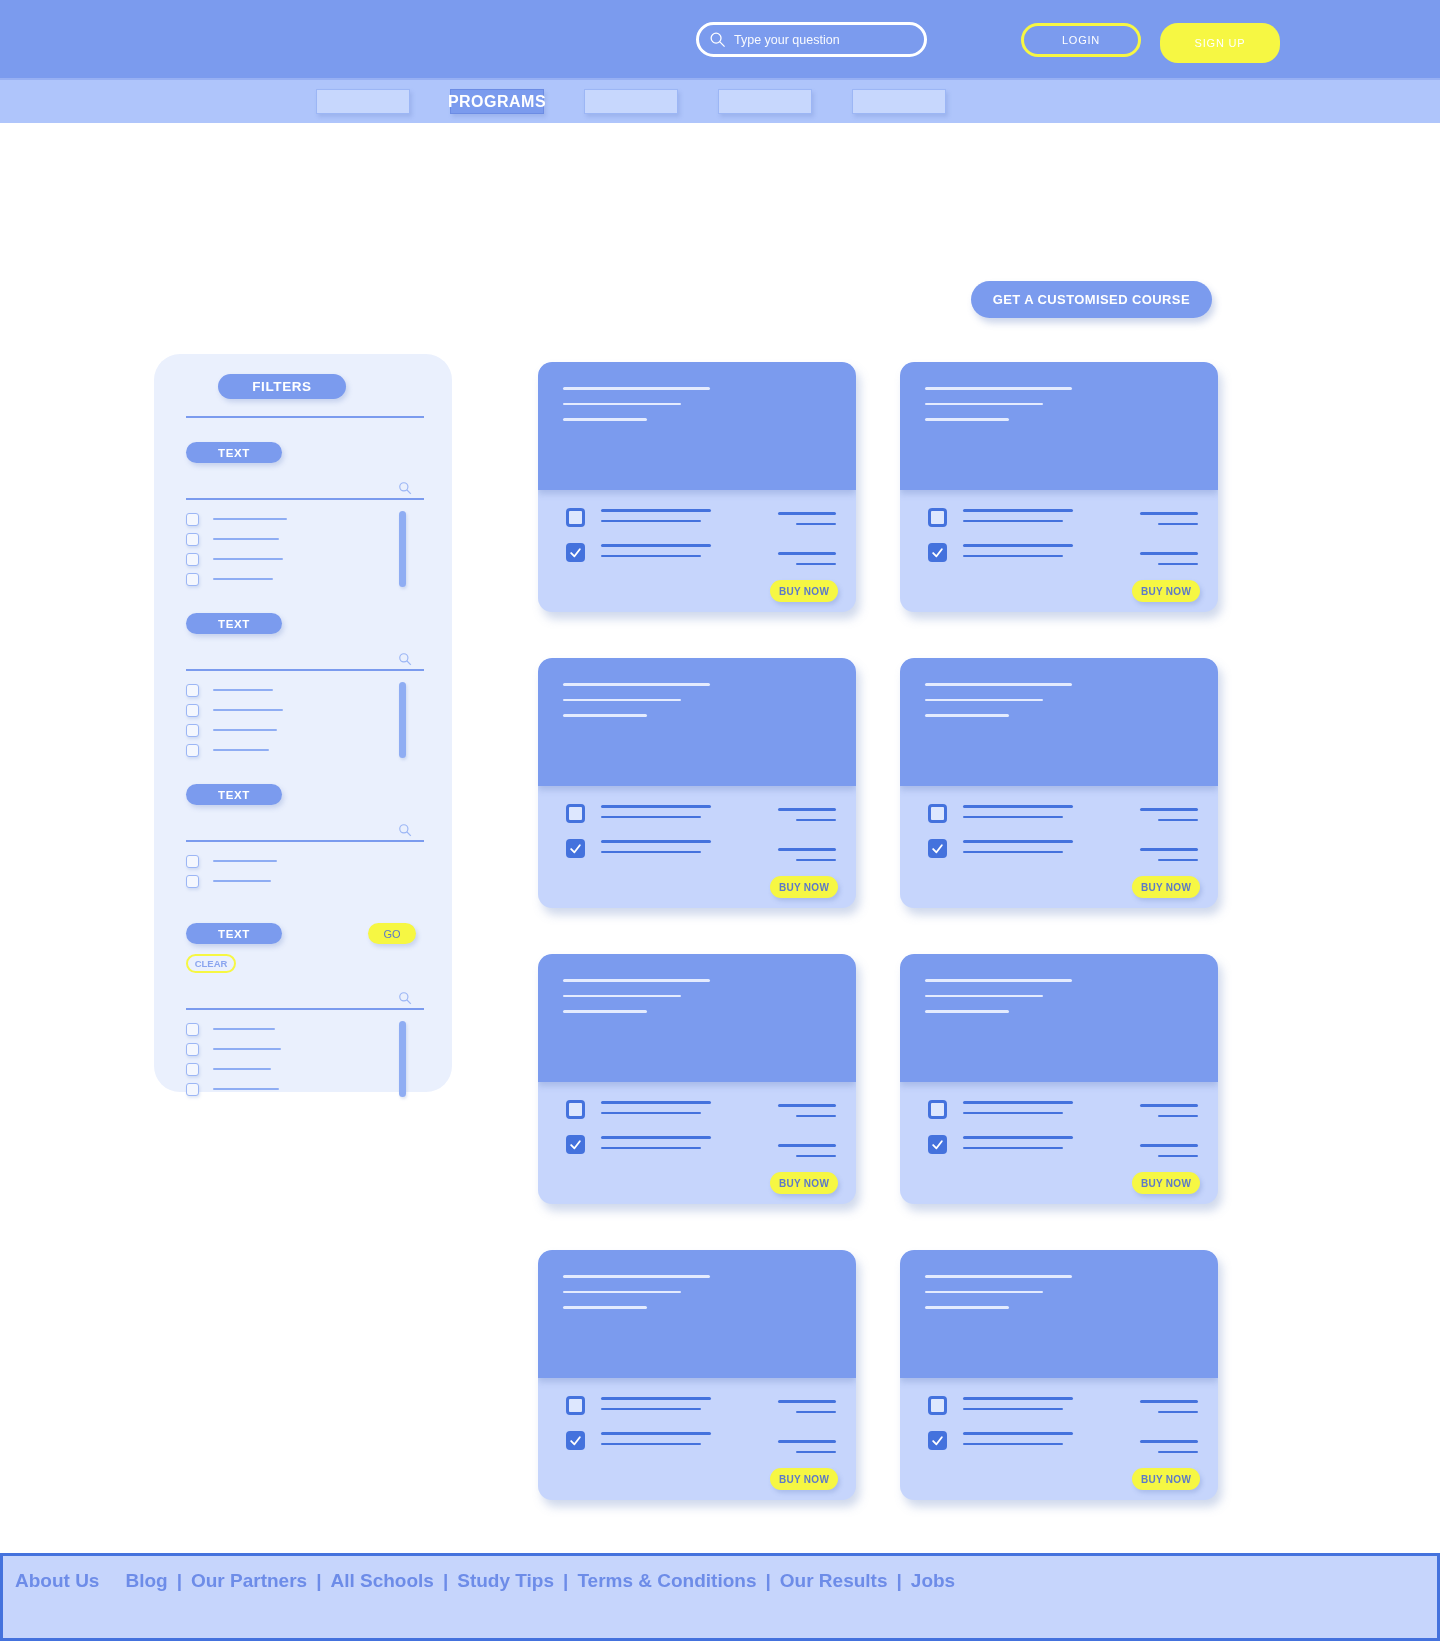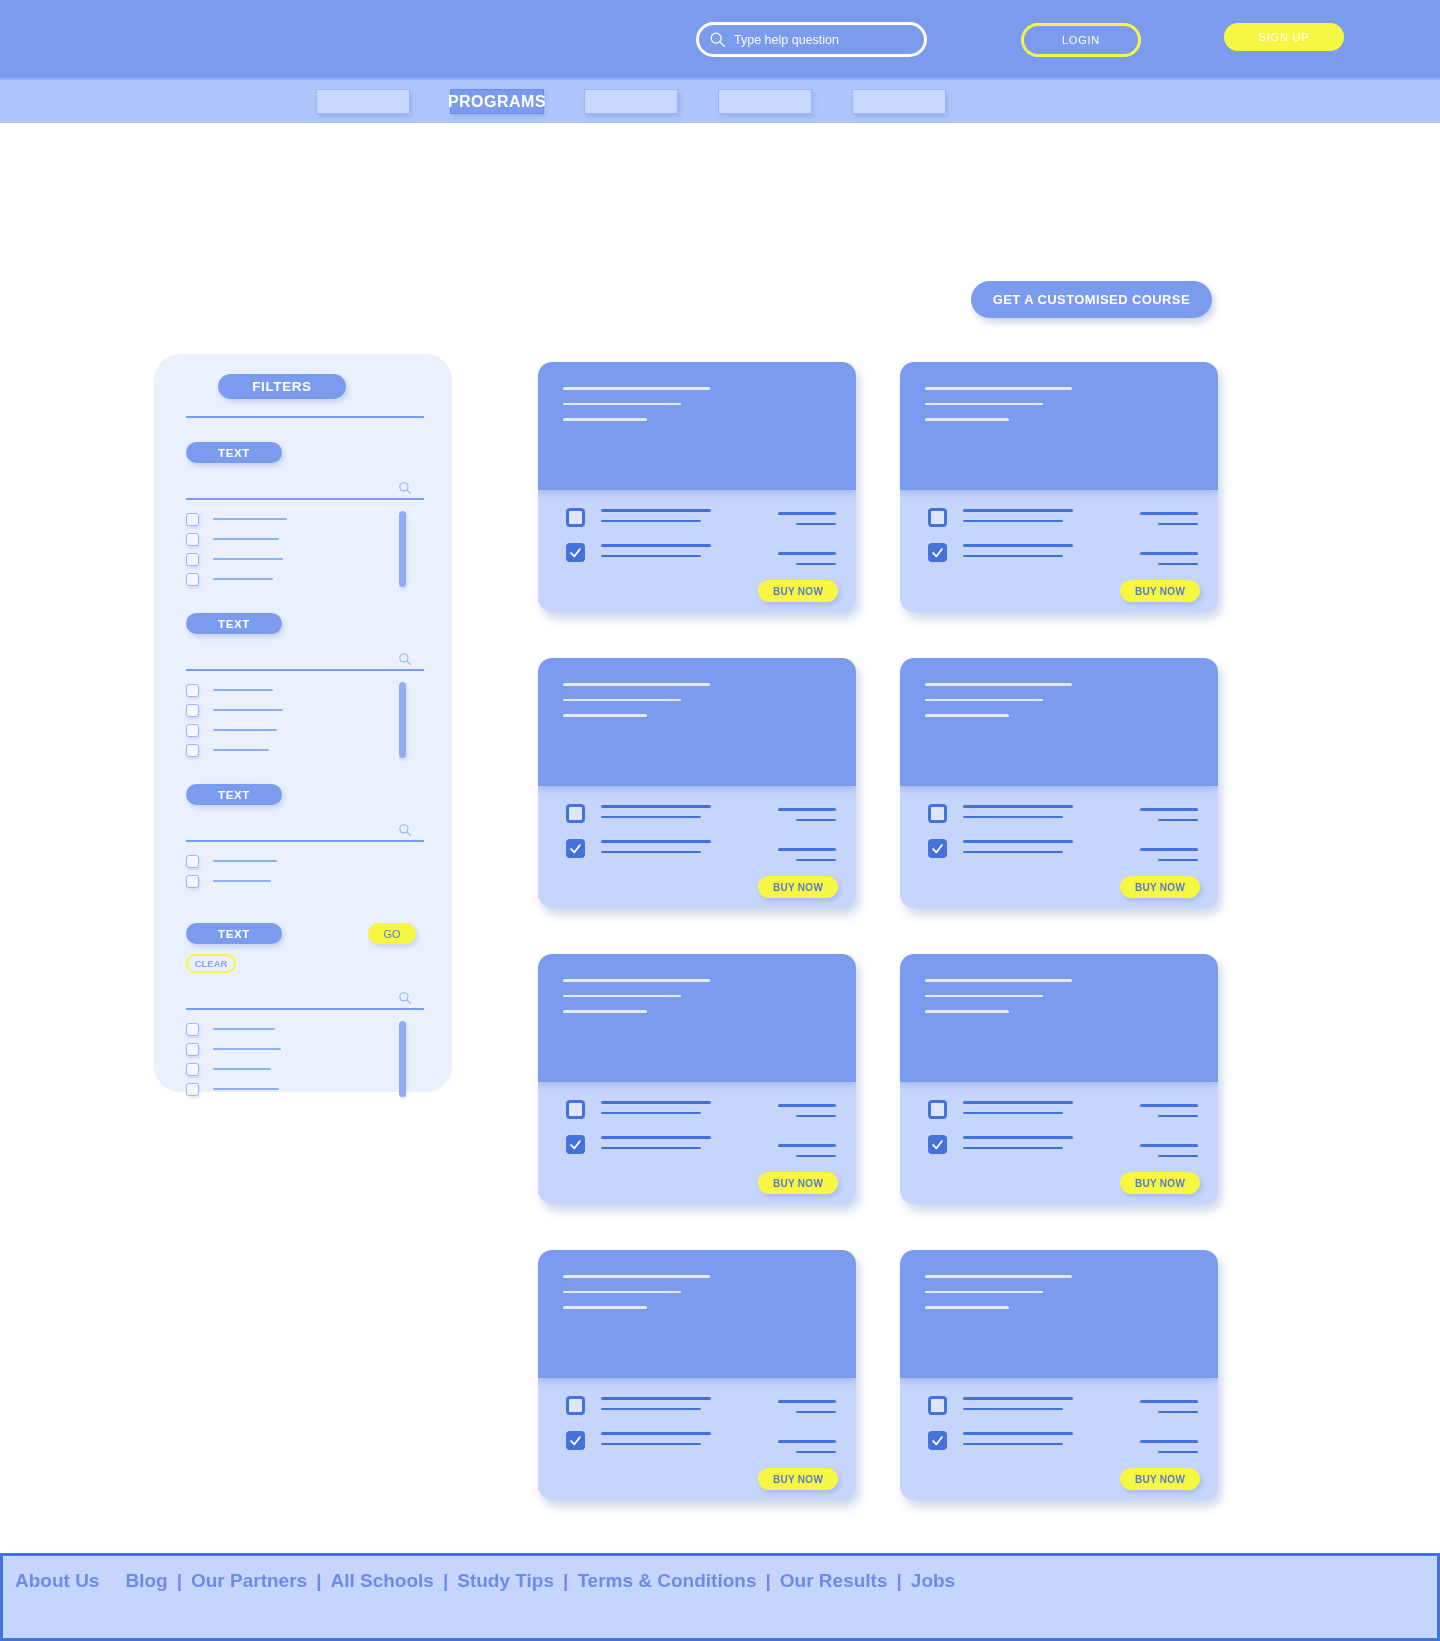--- a/index.html
+++ b/index.html
@@ -67,24 +67,24 @@
     display: flex;
     align-items: center;
     justify-content: center;
     color: #ffffff;
     font-size: 11px;
     letter-spacing: .8px;
     background: transparent;
   }
   .btn-signup {
     position: absolute;
-    left: 1224px;
+    left: 1160px;
     top: 23px;
     width: 120px;
-    height: 28px;
+    height: 40px;
     background: #f6f743;
     border-radius: 18px;
     display: flex;
     align-items: center;
     justify-content: center;
     color: #ffffff;
     font-size: 11px;
     letter-spacing: .8px;
   }
 
@@ -299,21 +299,21 @@
   .lines-left { margin-left: 16px; padding-top: 2px; }
   .bline { height: 2.5px; background: #4472dd; border-radius: 2px; margin-bottom: 8px; }
   .lines-right { position: absolute; right: 20px; }
   .lines-right.r1 { top: 22px; }
   .lines-right.r2 { top: 62px; }
   .rline { height: 2.5px; background: #4472dd; border-radius: 2px; margin-bottom: 8px; }
   .buy-now {
     position: absolute;
     right: 18px;
     bottom: 10px;
-    width: 80px;
+    width: 68px;
     height: 22px;
     background: #f6f743;
     border-radius: 11px;
     color: #5d79c8;
     font-size: 10px;
     font-weight: bold;
     letter-spacing: .3px;
     display: flex;
     align-items: center;
     justify-content: center;
@@ -350,21 +350,21 @@
 </head>
 <body>
 
 <div class="header">
 
   <div class="search-wrap">
     <svg class="search-icon-svg" viewBox="0 0 24 24" fill="none" stroke="#ffffff" stroke-width="1.8">
       <circle cx="10" cy="10" r="7"></circle>
         <line x1="15" y1="15" x2="22" y2="22"></line>
     </svg>
-    <span class="search-placeholder">Type help question</span>
+    <span class="search-placeholder">Type your question</span>
   </div>
 
   <div class="btn-login">LOGIN</div>
   <div class="btn-signup">SIGN UP</div>
 </div>
 
 <div class="navbar">
   <div class="nav-item"></div>
   <div class="nav-item active">PROGRAMS</div>
   <div class="nav-item"></div>

